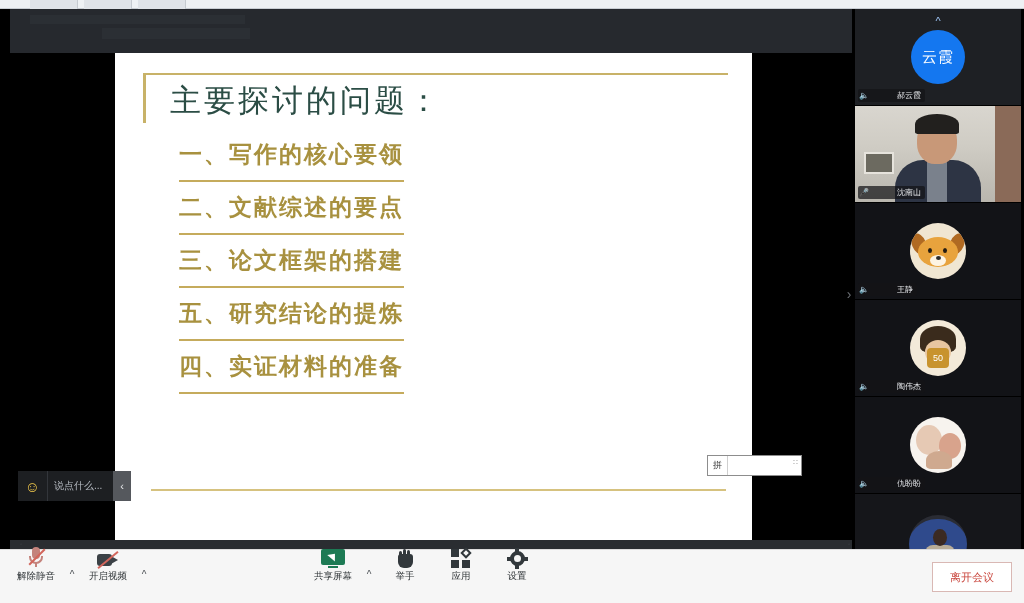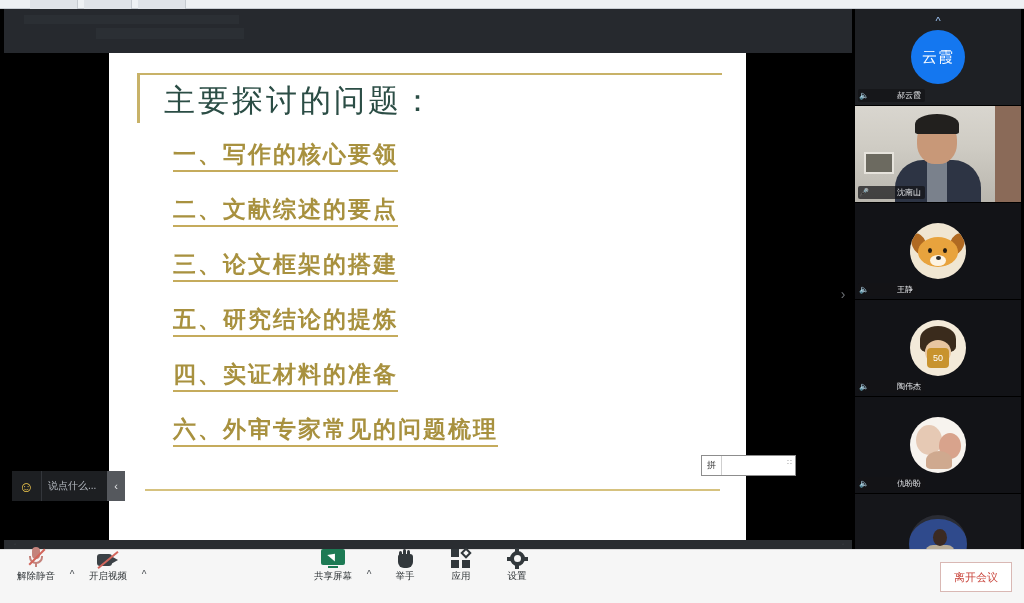--- a/index.html
+++ b/index.html
@@ -29,21 +29,21 @@
     background: #dfe3e8;
     border-right: 1px solid #c5cad0;
   }
   #top-chrome .tab.t1 { left: 30px;  width: 48px; }
   #top-chrome .tab.t2 { left: 84px;  width: 48px; }
   #top-chrome .tab.t3 { left: 138px; width: 48px; }
 
   
   #stage {
     position: absolute;
-    left: 4px; top: 9px;
+    left: 10px; top: 9px;
     width: 852px; height: 540px;
     background: #000;
     overflow: hidden;
   }
 
   
   #stage-top-strip {
     position: absolute;
     left: 0; top: 0;
     width: 852px; height: 44px;
@@ -101,24 +101,24 @@
     position: absolute;
     left: 64px; top: 88px;
     width: 550px;
   }
   #slide-list .item {
     font-family: "DejaVu Serif", "Liberation Serif", serif;
     font-size: 23px;
     line-height: 26px;
     letter-spacing: 2px;
     color: #a8913f;
-    margin-bottom: 24px;
+    margin-bottom: 12px;
     border-bottom: 2px solid #c5ab5c;
     display: inline-block;
-    padding-bottom: 3px;
+    padding-bottom: 13px;
     white-space: nowrap;
     font-weight: bold;
   }
   #slide-list .row { display: block; }
 
   
   #ime-box {
     position: absolute;
     left: 592px; top: 402px;
     width: 95px; height: 21px;
@@ -674,21 +674,21 @@
     width: 4px; height: 5px;
     left: 7.5px;
   }
   .ico-gear .tk.t { top: -1px; }
   .ico-gear .tk.b { bottom: -1px; }
   .ico-gear .tk.l { width: 5px; height: 4px; left: -1px; top: 7.5px; }
   .ico-gear .tk.r { width: 5px; height: 4px; left: 15px; top: 7.5px; }
 
   
   #leave-btn {
-    width: 72px; height: 30px;
+    width: 80px; height: 30px;
     border: 1px solid #d9b8b4;
     background: #ffffff;
     color: #c9453c;
     font-size: 11px;
     display: flex; align-items: center; justify-content: center;
     font-family: "DejaVu Sans", sans-serif;
   }
 </style>
 </head>
 <body>
@@ -711,21 +711,20 @@
     <div class="rule-vert"></div>
 
     <div id="slide-title">主要探讨的问题：</div>
 
     <div id="slide-list">
       <span class="row"><span class="item">一、写作的核心要领</span></span>
       <span class="row"><span class="item">二、文献综述的要点</span></span>
       <span class="row"><span class="item">三、论文框架的搭建</span></span>
       <span class="row"><span class="item">五、研究结论的提炼</span></span>
       <span class="row"><span class="item">四、实证材料的准备</span></span>
-      <span class="row"><span class="item">六、外审专家常见的问题梳理</span></span>
     </div>
 
     <div id="ime-box">
       <div class="ime-glyph">拼</div>
       <div class="ime-dots">::</div>
     </div>
 
     <div class="rule-bottom"></div>
   </div>
 

